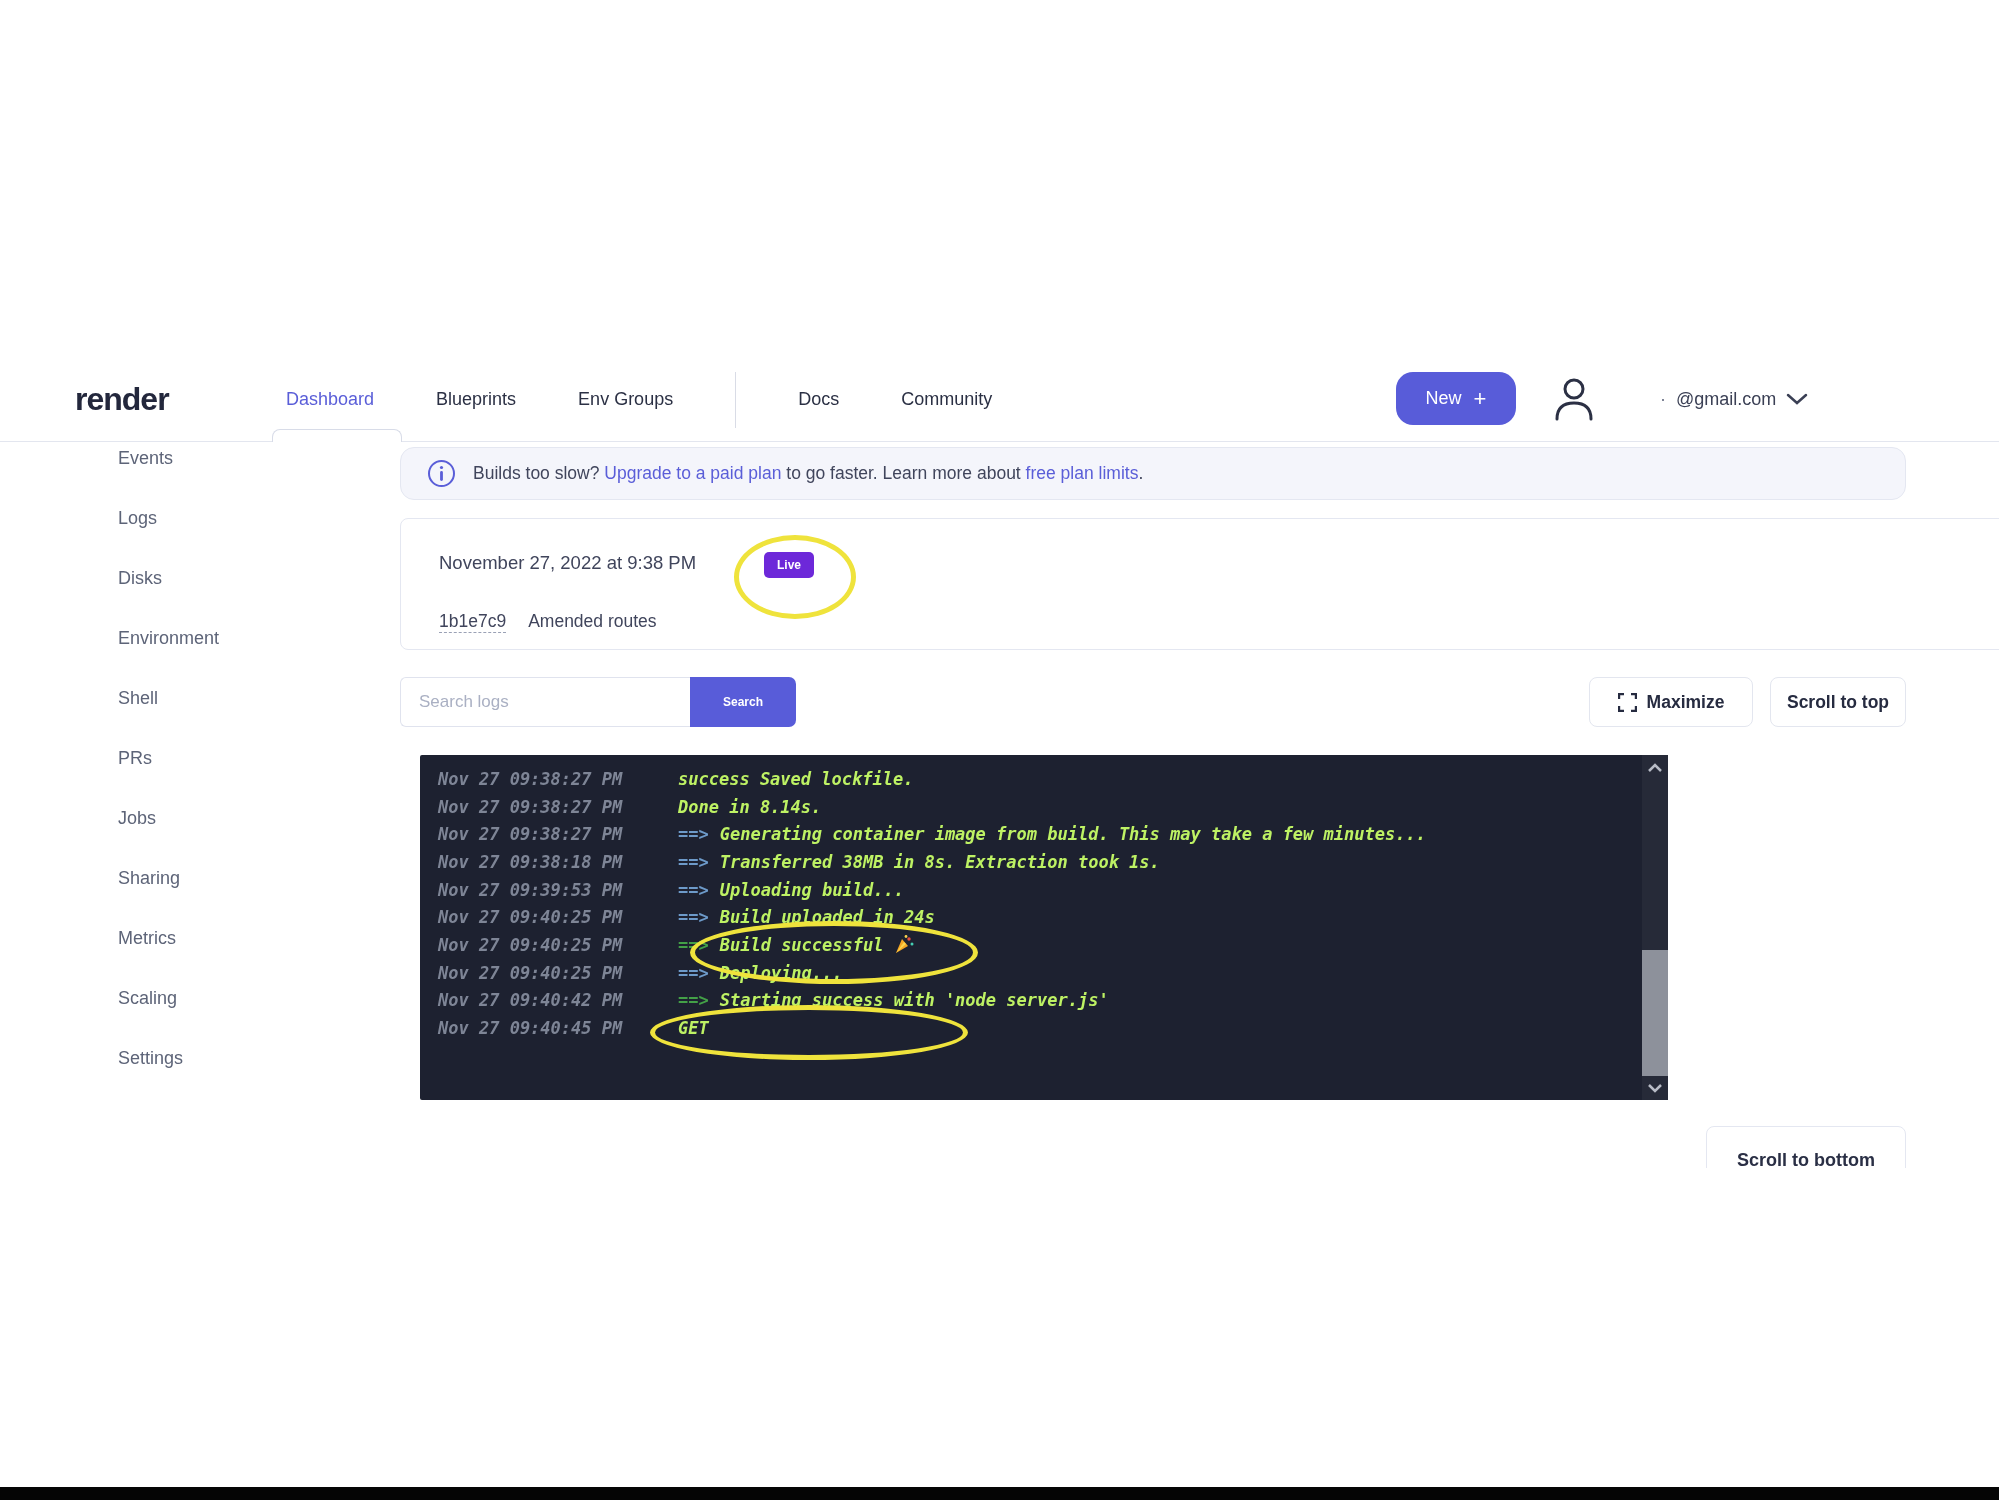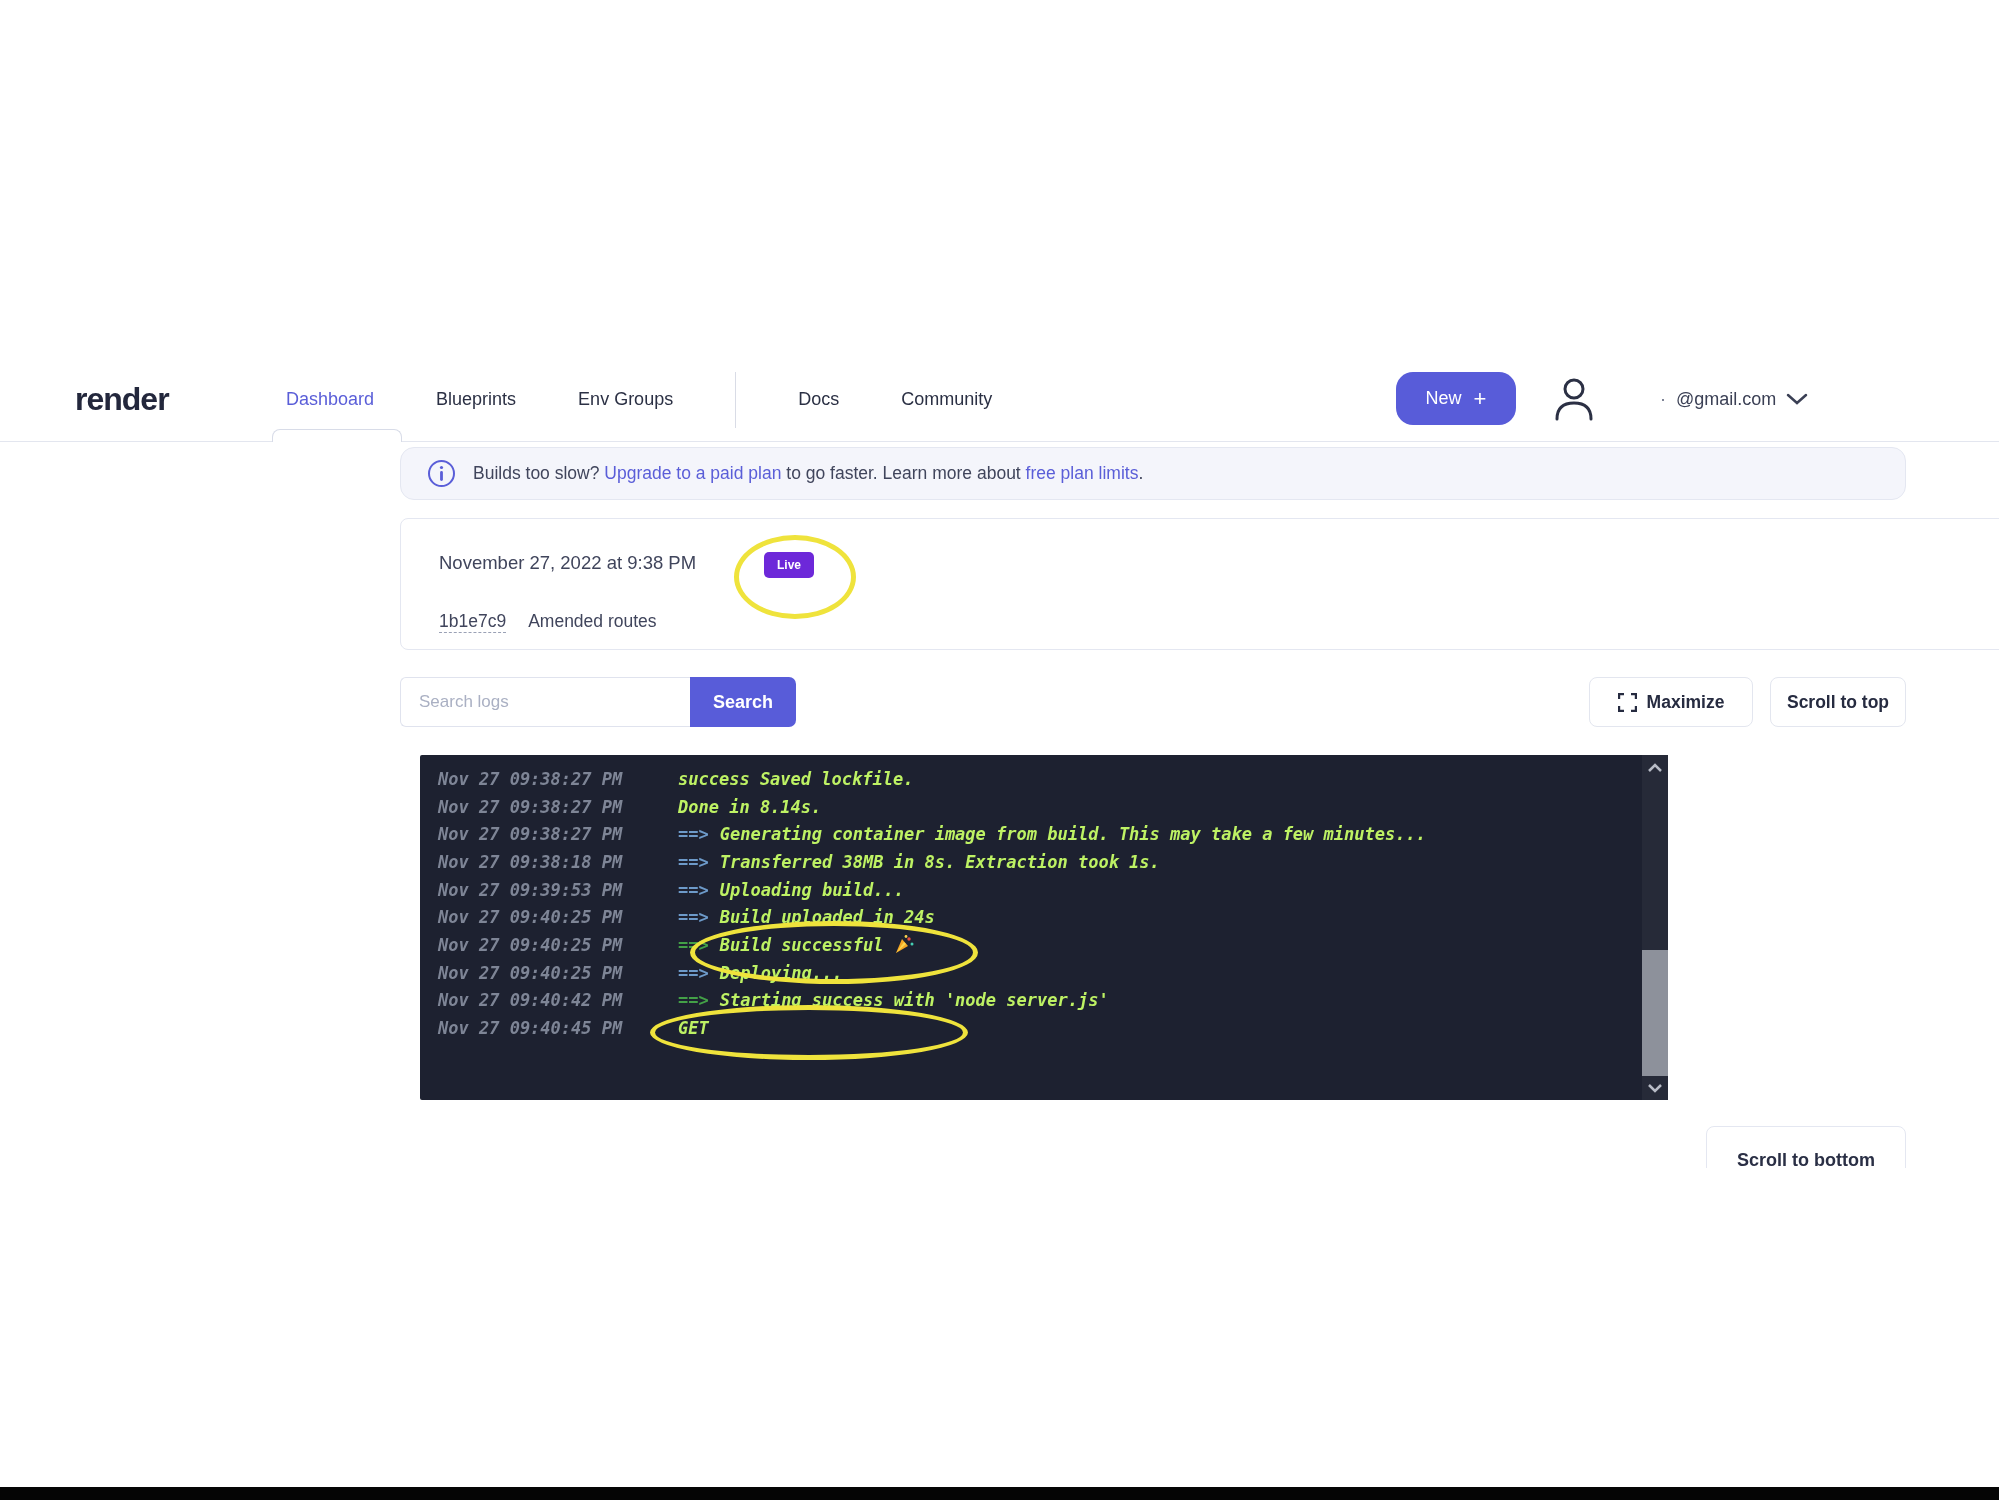--- a/index.html
+++ b/index.html
@@ -49,21 +49,21 @@
                  border:5px solid #efe33c;border-radius:50%;pointer-events:none;}
   .commit-row{position:absolute;left:38px;top:92px;font-size:17.5px;color:#40455c;display:flex;gap:22px;}
   .commit-hash{border-bottom:1px dashed #9aa1b5;cursor:pointer;}
 
   
   .search-input{position:absolute;left:400px;top:677px;width:290px;height:50px;box-sizing:border-box;
                 border:1px solid #e0e3ee;border-right:none;border-radius:6px 0 0 6px;padding:0 18px;
                 font-size:17px;color:#3b4055;font-family:"Liberation Sans",sans-serif;outline:none;}
   .search-input::placeholder{color:#aab0c3;}
   .search-btn{position:absolute;left:690px;top:677px;width:106px;height:50px;background:#585cd9;
-              border:none;border-radius:0 7px 7px 0;color:#fff;font-size:18px;font-weight:600;
+              border:none;border-radius:0 7px 7px 0;color:#fff;font-size:12px;font-weight:600;
               cursor:pointer;font-family:"Liberation Sans",sans-serif;}
   .toolbar-right{position:absolute;left:1589px;top:677px;width:317px;display:flex;gap:17px;}
   .tool-btn{height:50px;box-sizing:border-box;background:#fff;border:1px solid #e3e6ef;border-radius:8px;
             display:flex;align-items:center;justify-content:center;gap:10px;
             font-size:17.5px;font-weight:600;color:#262b40;cursor:pointer;
             font-family:"Liberation Sans",sans-serif;}
   .maximize-btn{width:164px;}
   .scrolltop-btn{width:136px;}
 
   
@@ -131,20 +131,33 @@
 
     <div class="account">
       <span class="dot">·</span>
       <span>@gmail.com</span>
       <svg width="22" height="13" viewBox="0 0 22 13">
         <polyline points="2,2 11,10 20,2" fill="none" stroke="#3b4055" stroke-width="2.5" stroke-linecap="round"></polyline>
       </svg>
     </div>
   </div>
 
+  <div class="sidebar">
+    <div class="side-item">Events</div>
+    <div class="side-item">Logs</div>
+    <div class="side-item">Disks</div>
+    <div class="side-item">Environment</div>
+    <div class="side-item">Shell</div>
+    <div class="side-item">PRs</div>
+    <div class="side-item">Jobs</div>
+    <div class="side-item">Sharing</div>
+    <div class="side-item">Metrics</div>
+    <div class="side-item">Scaling</div>
+    <div class="side-item">Settings</div>
+  </div>
 
   <div class="banner">
     <svg class="info-ic" width="29" height="29" viewBox="0 0 29 29">
       <circle cx="14.5" cy="14.5" r="12.5" fill="none" stroke="#5a5ed8" stroke-width="2"></circle>
       <circle cx="14.5" cy="8.5" r="1.6" fill="#5a5ed8"></circle>
       <rect x="13.1" y="12" width="2.8" height="10" rx="1.4" fill="#5a5ed8"></rect>
     </svg>
     <span>
       <span>Builds too slow? </span><a>Upgrade to a paid plan</a><span> to go faster. Learn more about </span><a>free plan limits</a><span>.</span>
     </span>

